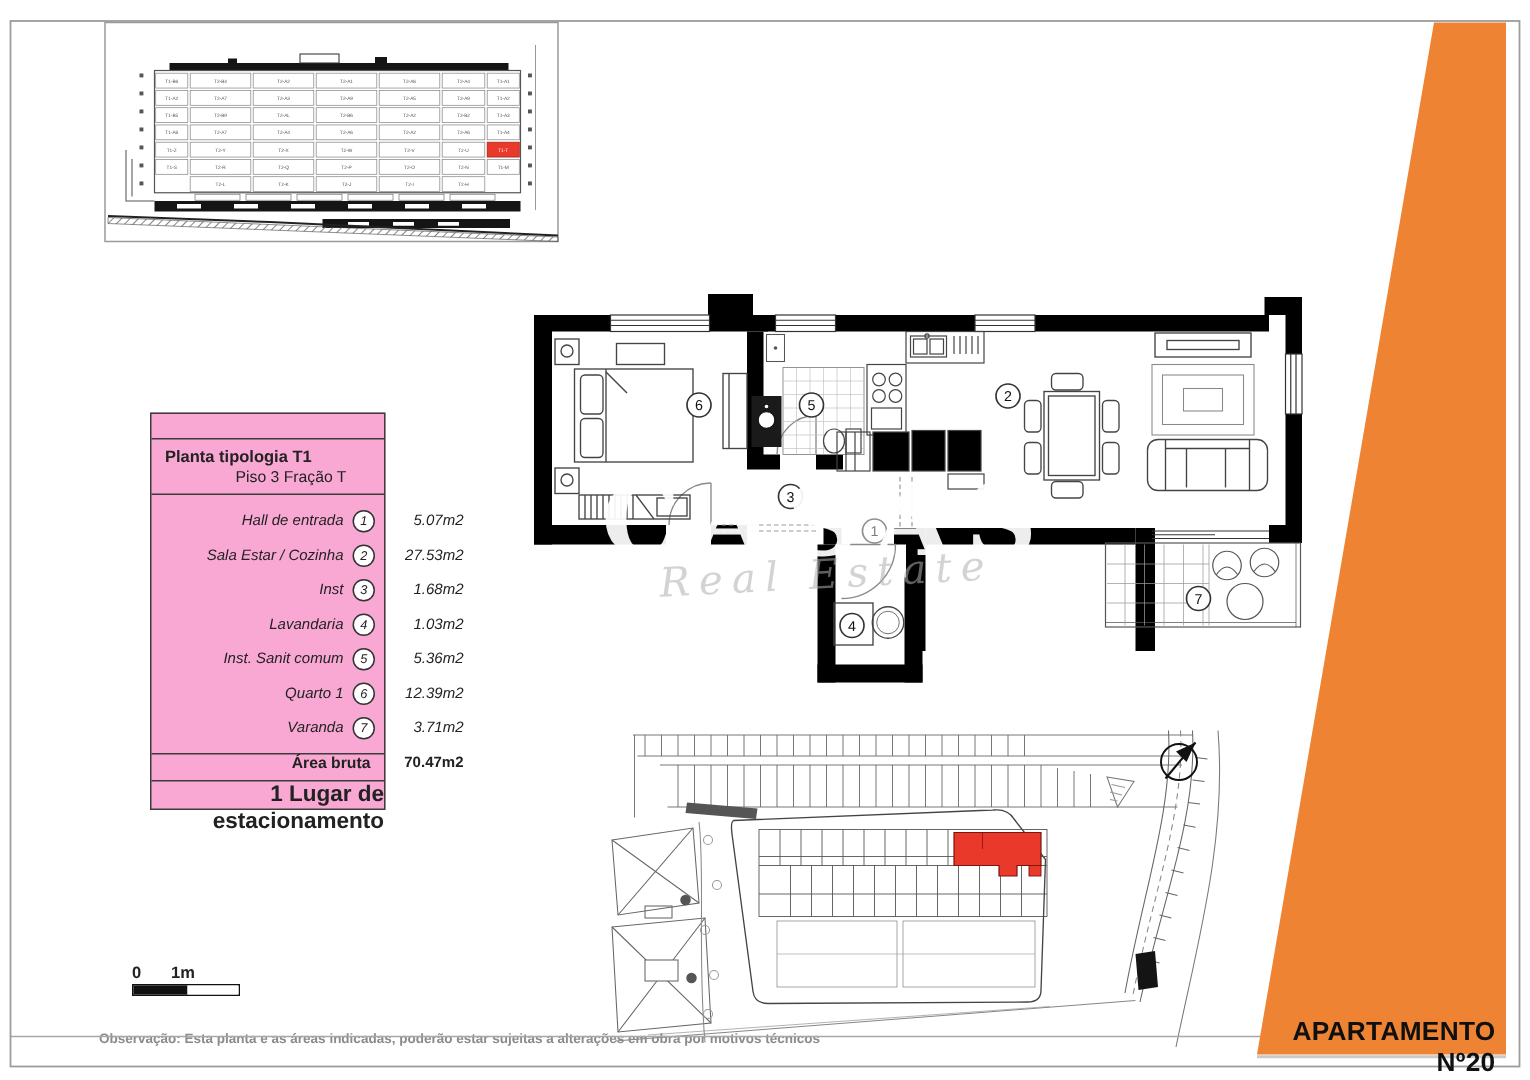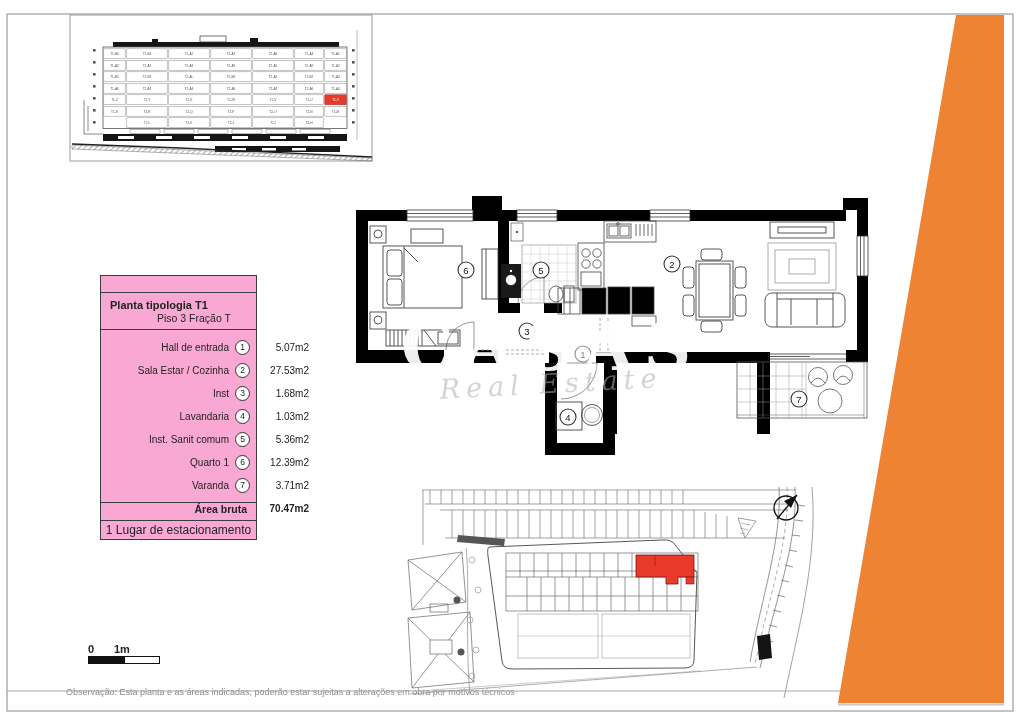--- a/index.html
+++ b/index.html
@@ -7,52 +7,52 @@
         font-family:"Liberation Sans",sans-serif;color:#222;}
   svg{position:absolute;overflow:visible;}
   .abs{position:absolute;}
 
   
   .legend{position:absolute;left:88px;top:275px;width:155px;border:1.4px solid #3c3c3c;background:#f9a8d4;margin-left:12px;}
   .lg-empty{height:16px;border-bottom:1.4px solid #3c3c3c;}
   .lg-head{padding:6px 0 5px 9px;border-bottom:1.4px solid #3c3c3c;}
   .lg-title{font-size:11px;font-weight:bold;}
   .lg-sub{font-size:10.5px;margin-top:1px;padding-left:47px;}
-  .lg-rows{padding:6px 0 5px 0;}
+  .lg-rows{padding:6px 0 5px 0;font-style:italic;}
   .lg-row{height:23px;display:flex;align-items:center;position:relative;}
   .lg-label{flex:1;text-align:right;font-size:10px;margin-right:6px;white-space:nowrap;}
   .lg-circ{width:13px;height:13px;border:1px solid #333;border-radius:50%;font-size:8.5px;
            line-height:13px;text-align:center;margin-right:6px;background:#fff;flex:none;}
   .lg-area{position:absolute;left:160px;width:48px;text-align:right;font-size:10px;}
   .lg-total{height:17px;display:flex;align-items:flex-start;border-top:1.4px solid #3c3c3c;position:relative;}
   .lg-total .lg-label{font-weight:bold;font-size:10.5px;margin-right:9px;}
   .lg-total .lg-area{font-weight:bold;}
-  .lg-park{height:18px;line-height:18px;border-top:1.4px solid #3c3c3c;text-align:center;
-           font-weight:normal;font-size:12px;}
+  .lg-park{height:18px;line-height:18px;border-top:1.4px solid #3c3c3c;text-align:right;
+           font-weight:bold;font-size:15px;}
 
   
   .wm{position:absolute;left:401px;top:314px;width:300px;text-align:center;pointer-events:none;z-index:5;}
   .wm-brand{font-family:"DejaVu Serif",serif;font-weight:bold;font-size:66px;letter-spacing:10px;
             color:rgba(255,255,255,0.93);line-height:1;}
   .wm-tag{font-family:"DejaVu Serif",serif;font-style:italic;font-size:27px;letter-spacing:6px;
           color:rgba(175,175,175,0.55);margin-top:-12px;transform:rotate(-3deg);}
 
   
   .scalebar{position:absolute;left:88px;top:643px;width:80px;}
   .sb-labels{display:flex;font-size:11px;font-weight:bold;}
   .sb-0{width:26px;}
   .sb-bar{display:flex;margin-top:1px;height:6px;width:70px;border:1px solid #111;}
   .sb-black{width:36px;background:#111;}
   .sb-white{width:34px;background:#fff;}
 
   
   .apt-label{position:absolute;left:845px;top:677px;width:152px;text-align:right;
              font-size:17.5px;font-weight:bold;color:#101010;letter-spacing:0.2px;z-index:12;}
 
-  .obs-note{position:absolute;left:66px;top:687px;font-size:9px;color:#8b8b8b;}
+  .obs-note{position:absolute;left:66px;top:687px;font-size:9px;color:#8b8b8b;font-weight:bold;}
 </style>
 </head>
 <body>
 
 <div class="page">
 
   <svg class="abs" style="left:68px;top:13px;" width="306" height="150" viewBox="68 13 306 150">
     <rect x="70" y="15" width="302" height="146" fill="#fff" stroke="#9a9a9a" stroke-width="1"></rect>
     <defs>
       <pattern id="ghatch" width="4" height="4" patternUnits="userSpaceOnUse" patternTransform="rotate(45)">
@@ -537,16 +537,17 @@
       <div class="sb-white"></div>
     </div>
   </div>
 
   <svg class="abs" style="left:0;top:0;z-index:10;pointer-events:none;" width="1020" height="720" viewBox="0 0 1020 720">
     <line x1="7" y1="691" x2="842" y2="691" stroke="#a8a8a8" stroke-width="1"></line>
     <rect x="7" y="14" width="1006" height="697" fill="none" stroke="#9c9c9c" stroke-width="1.2"></rect>
     <polygon points="956,15 1004,15 1004,703 838,703" fill="#EE8433"></polygon>
     <line x1="838" y1="704.5" x2="1004" y2="704.5" stroke="#c9c9c9" stroke-width="2"></line>
   </svg>
+  <div class="apt-label">APARTAMENTO Nº20</div>
 
   <div class="obs-note">Observação: Esta planta e as áreas indicadas, poderão estar sujeitas a alterações em obra por motivos técnicos</div>
 
 </div>
 
 </body></html>

